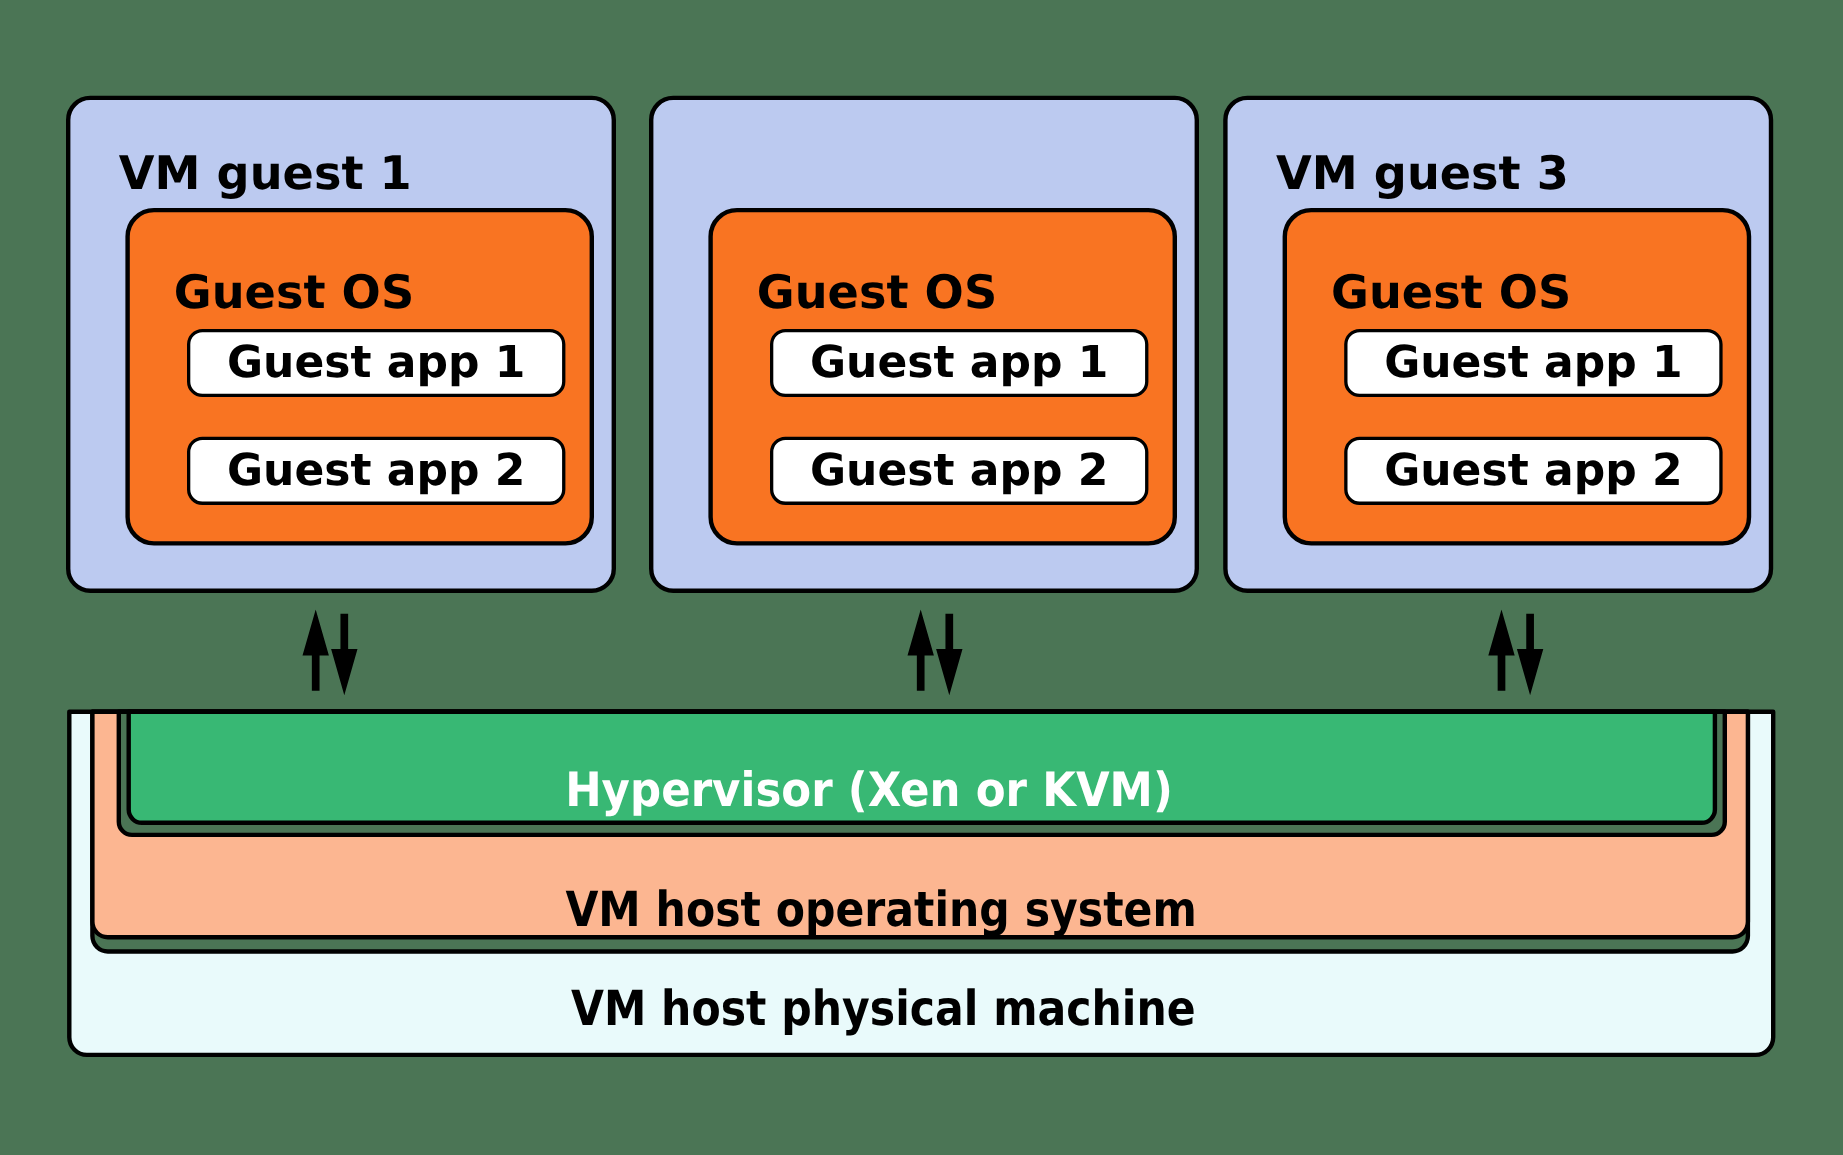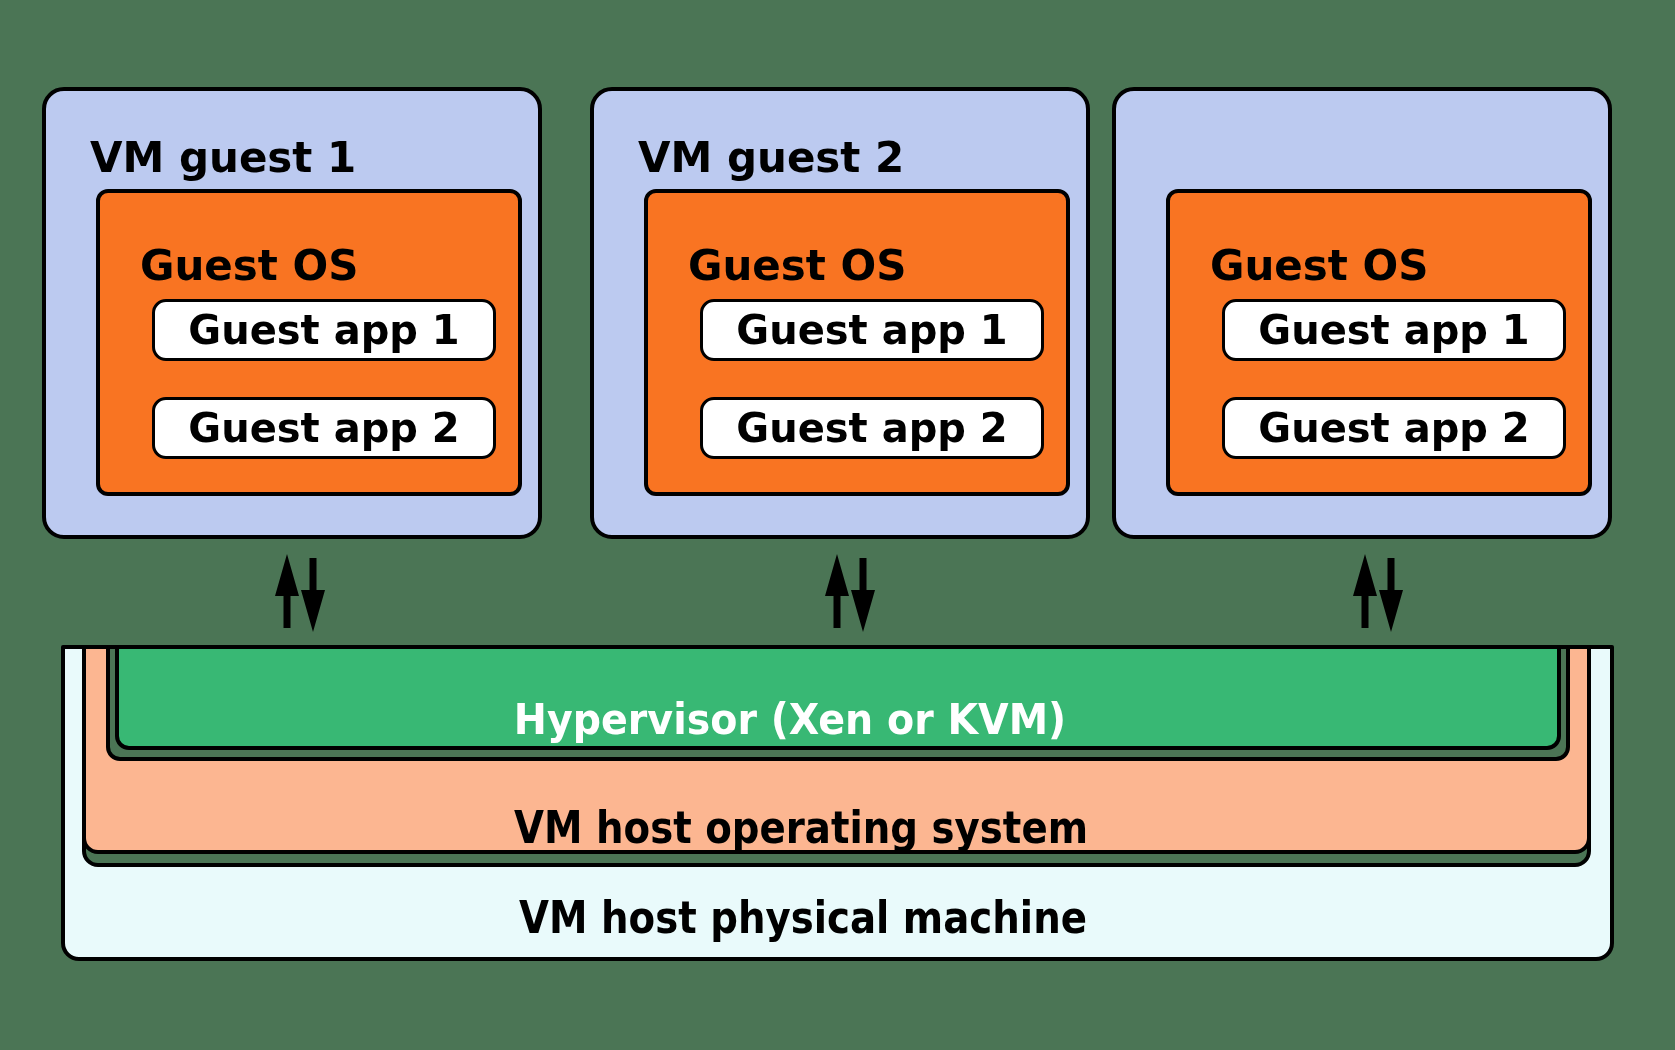--- a/index.html
+++ b/index.html
@@ -27,21 +27,21 @@
     position: absolute; left: 44px; top: 42px;
     font-size: 42px; font-weight: bold; line-height: 1.2;
     color: var(--label-text, #000);
     white-space: nowrap;
   }
   .os-box {
     position: absolute; left: 50px; top: 98px;
     width: 426px; height: 307px;
     background: var(--guest-os-fill, #f97422);
     border: 4px solid var(--border, #000);
-    border-radius: 12px;
+    border-radius: 26px;
     box-sizing: border-box;
   }
   .os-title {
     position: absolute; left: 40px; top: 48px;
     font-size: 42px; font-weight: bold; line-height: 1.2;
     color: var(--label-text, #000);
     white-space: nowrap;
   }
   .app-box {
     position: absolute; left: 52px; width: 344px; height: 62px;
@@ -117,47 +117,47 @@
     font-size: 44px;
     color: var(--label-text, #000);
     transform: scaleX(0.88); transform-origin: 803px 50%;
   }
 </style>
 </head>
 <body>
 
 <div class="canvas">
 
-  <div class="guest" style="left:42px">
+  <div class="guest" style="left:60px">
     <div class="guest-title">VM guest 1</div>
     <div class="os-box">
       <div class="os-title">Guest OS</div>
       <div class="app-box app-1">
         <span class="app-label">Guest app 1</span>
       </div>
       <div class="app-box app-2">
         <span class="app-label">Guest app 2</span>
       </div>
     </div>
   </div>
 
   <div class="guest" style="left:590px">
-    <div class="guest-title">VM guest 2</div>
     <div class="os-box">
       <div class="os-title">Guest OS</div>
       <div class="app-box app-1">
         <span class="app-label">Guest app 1</span>
       </div>
       <div class="app-box app-2">
         <span class="app-label">Guest app 2</span>
       </div>
     </div>
   </div>
 
   <div class="guest" style="left:1112px">
+    <div class="guest-title">VM guest 3</div>
     <div class="os-box">
       <div class="os-title">Guest OS</div>
       <div class="app-box app-1">
         <span class="app-label">Guest app 1</span>
       </div>
       <div class="app-box app-2">
         <span class="app-label">Guest app 2</span>
       </div>
     </div>
   </div>

